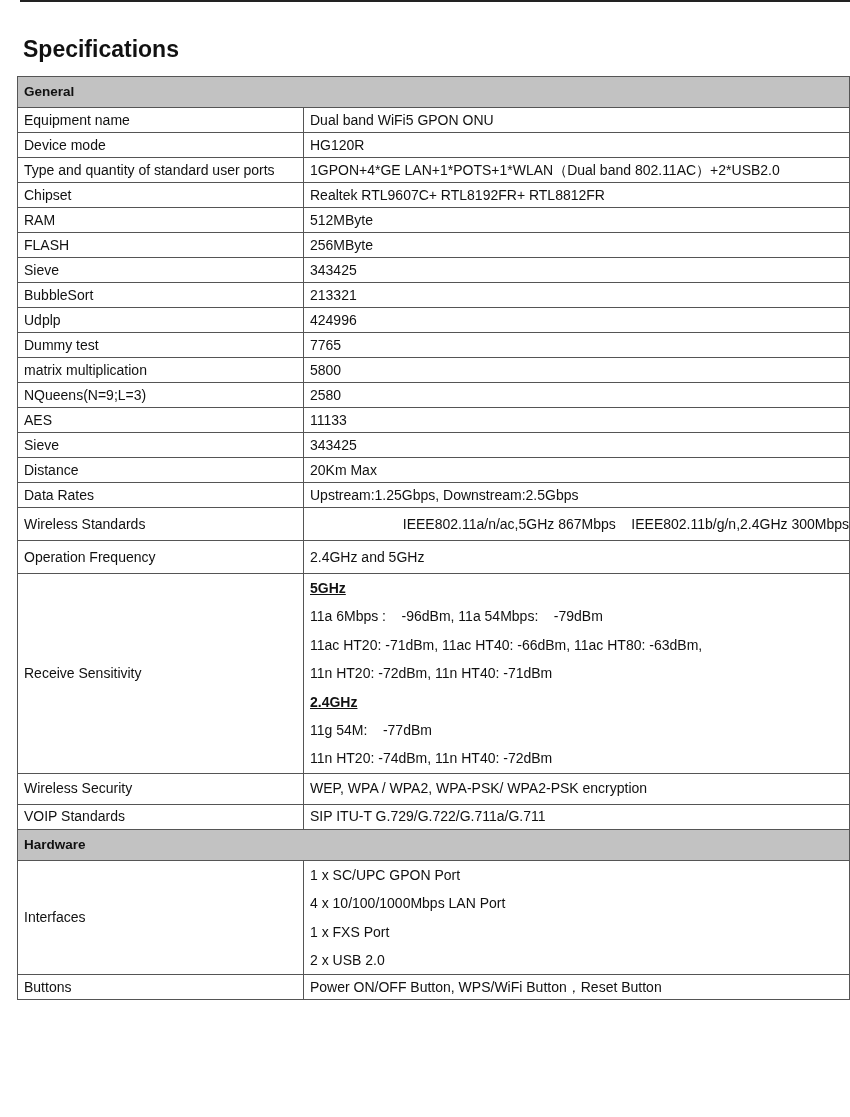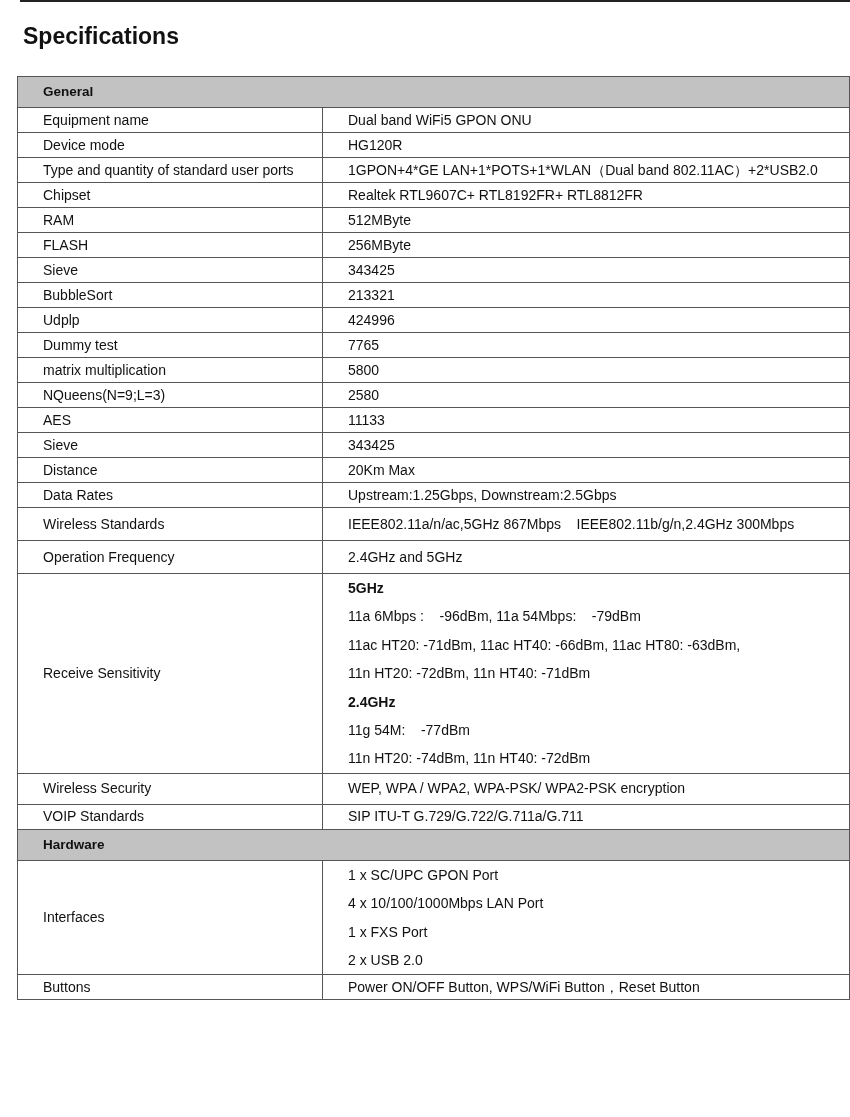--- a/index.html
+++ b/index.html
@@ -1,29 +1,29 @@
 <!DOCTYPE html>
 <html><head>
   <meta charset="utf-8">
   <style>
     html, body { margin: 0; padding: 0; background: #ffffff; }
     body { width: 850px; height: 1117px; position: relative; overflow: hidden;
       font-family: "Liberation Sans", sans-serif; color: #111; }
     .topline { position: absolute; left: 20px; right: 0; top: 0; height: 2px; background: #222; }
-    .title { position: absolute; left: 23px; top: 23px; font-size: 23px; font-weight: bold; margin: 0; color: #111; }
+    .title { position: absolute; left: 23px; top: 36px; font-size: 23px; font-weight: bold; margin: 0; color: #111; }
     table.spec { position: absolute; left: 17px; top: 76px; width: 833px; border-collapse: collapse;
       font-size: 14px; }
-    table.spec td { border: 1.5px solid #555; padding: 0 0 0 25px; vertical-align: middle; line-height: 1.2; }
+    table.spec td { border: 1.5px solid #555; padding: 0 0 0 6px; vertical-align: middle; line-height: 1.2; }
     td.k { width: 279px; margin-top: 24px; }
     tr.section td { background: #c2c2c2; font-weight: bold; font-size: 13.5px; height: 30px; }
     tr.r td { height: 24px; }
     tr.r2 td { height: 32px; }
     tr.tall td { height: 30px; }
     .multi div { height: 28.4px; line-height: 28.4px; }
-    .multi div.b { font-weight: bold; }
+    .multi div.b { font-weight: bold; text-decoration: underline; }
   </style>
 </head>
 <body>
 
 <div class="topline"></div>
 <h1 class="title">Specifications</h1>
 
 <table class="spec">
   <tbody>
     <tr class="section">
@@ -88,21 +88,21 @@
     <tr class="r">
         <td class="k">Distance</td>
         <td>20Km Max</td>
       </tr>
     <tr class="r">
         <td class="k">Data Rates</td>
         <td>Upstream:1.25Gbps, Downstream:2.5Gbps</td>
       </tr>
     <tr class="r2">
         <td class="k">Wireless Standards</td>
-        <td style="white-space:pre;">IEEE802.11a/n/ac,5GHz 867Mbps    IEEE802.11b/g/n,2.4GHz 300Mbps</td>
+        <td style="white-space:pre;text-align:right;">IEEE802.11a/n/ac,5GHz 867Mbps    IEEE802.11b/g/n,2.4GHz 300Mbps</td>
       </tr>
     <tr class="r2">
         <td class="k">Operation Frequency</td>
         <td>2.4GHz and 5GHz</td>
       </tr>
     <tr>
       <td class="k">Receive Sensitivity</td>
       <td class="multi">
         <div class="b">5GHz</div>
         <div style="white-space:pre;">11a 6Mbps :    -96dBm, 11a 54Mbps:    -79dBm</div>

